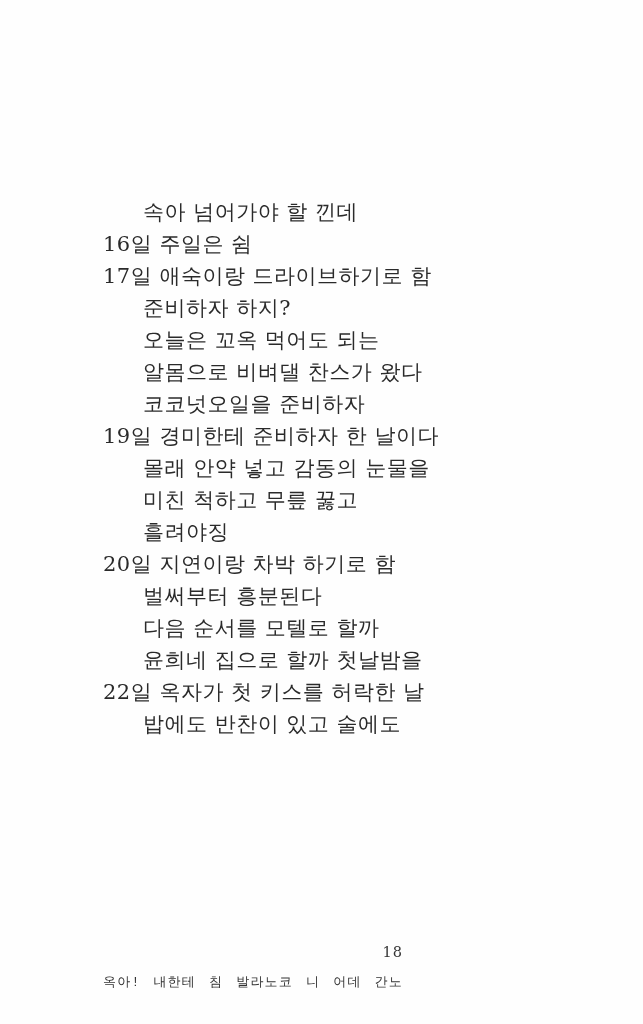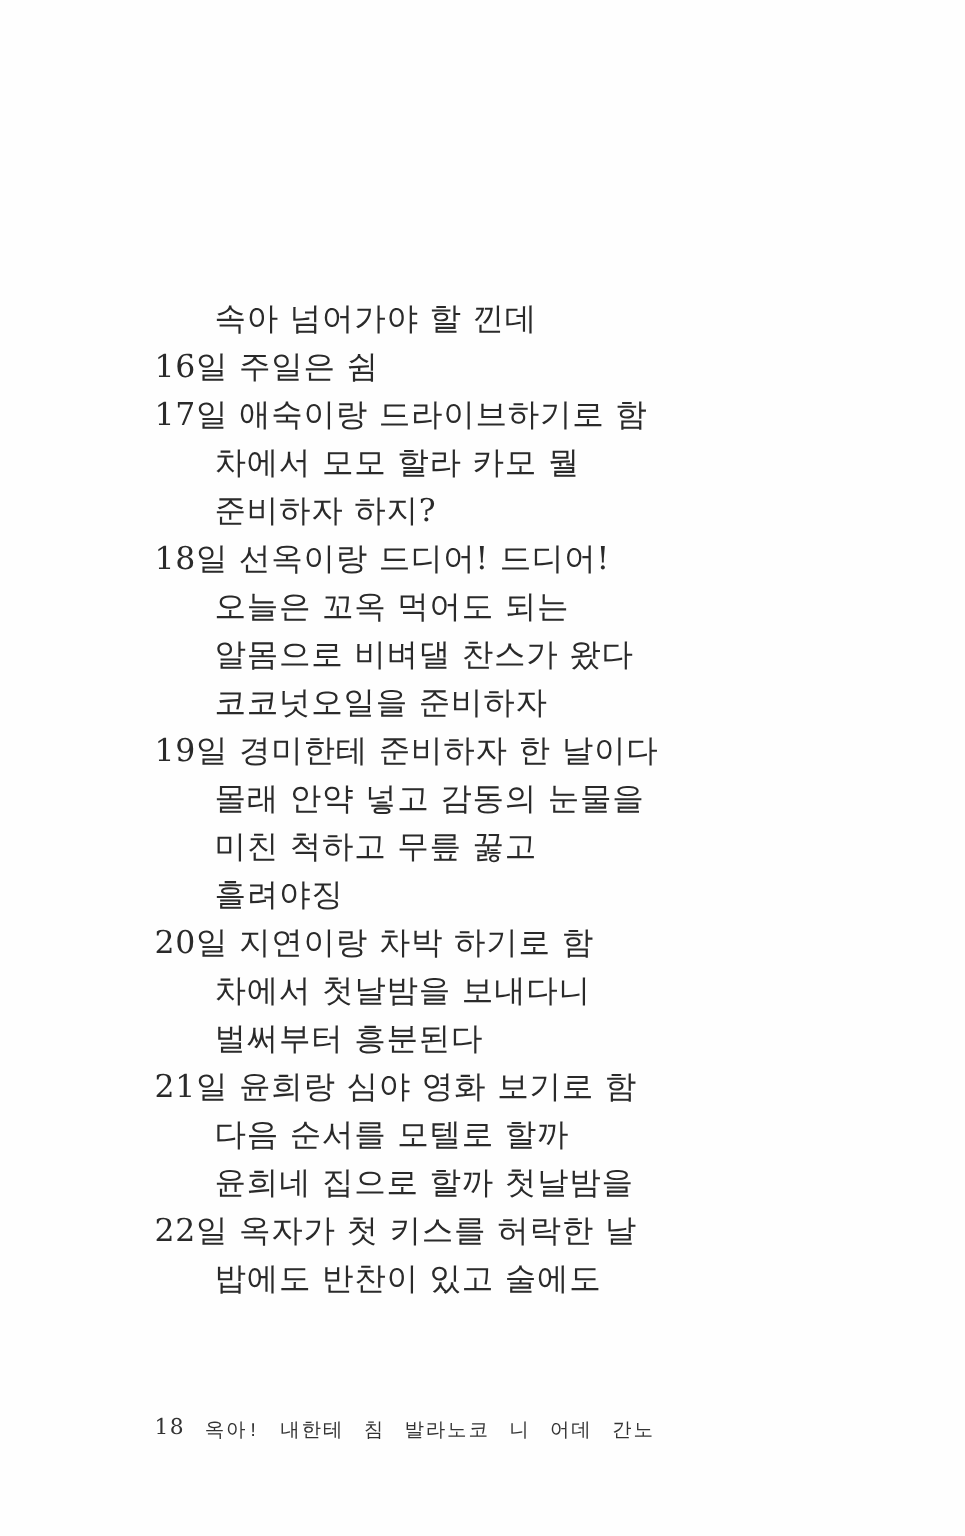--- a/index.html
+++ b/index.html
@@ -36,23 +36,24 @@
     color: #2a2a2a;
   }
   .poem p.indent {
     padding-left: 40px;
   }
   .footer {
     position: absolute;
     left: 103px;
     top: 944px;
     display: flex;
-    align-items: flex-start;
+    align-items: flex-end;
     gap: 13px;
     color: #333333;
+    flex-direction: column;
   }
   .footer .page-number {
     font-size: 14.5px;
     letter-spacing: 1px;
   }
   .footer .running-title {
     font-size: 13px;
     letter-spacing: 1.2px;
     word-spacing: 4px;
     white-space: pre;
@@ -61,34 +62,30 @@
 </style>
 </head>
 <body>
 
 <div class="page">
 
   <div class="poem">
     <p class="indent">속아 넘어가야 할 낀데</p>
     <p>16일 주일은 쉼</p>
     <p>17일 애숙이랑 드라이브하기로 함</p>
-    <p class="indent">차에서 모모 할라 카모 뭘</p>
     <p class="indent">준비하자 하지?</p>
-    <p>18일 선옥이랑 드디어! 드디어!</p>
     <p class="indent">오늘은 꼬옥 먹어도 되는</p>
     <p class="indent">알몸으로 비벼댈 찬스가 왔다</p>
     <p class="indent">코코넛오일을 준비하자</p>
     <p>19일 경미한테 준비하자 한 날이다</p>
     <p class="indent">몰래 안약 넣고 감동의 눈물을</p>
     <p class="indent">미친 척하고 무릎 꿇고</p>
     <p class="indent">흘려야징</p>
     <p>20일 지연이랑 차박 하기로 함</p>
-    <p class="indent">차에서 첫날밤을 보내다니</p>
     <p class="indent">벌써부터 흥분된다</p>
-    <p>21일 윤희랑 심야 영화 보기로 함</p>
     <p class="indent">다음 순서를 모텔로 할까</p>
     <p class="indent">윤희네 집으로 할까 첫날밤을</p>
     <p>22일 옥자가 첫 키스를 허락한 날</p>
     <p class="indent">밥에도 반찬이 있고 술에도</p>
   </div>
 
   <div class="footer">
     <span class="page-number">18</span>
     <span class="running-title">옥아! 내한테 침 발라노코 니 어데 간노</span>
   </div>

